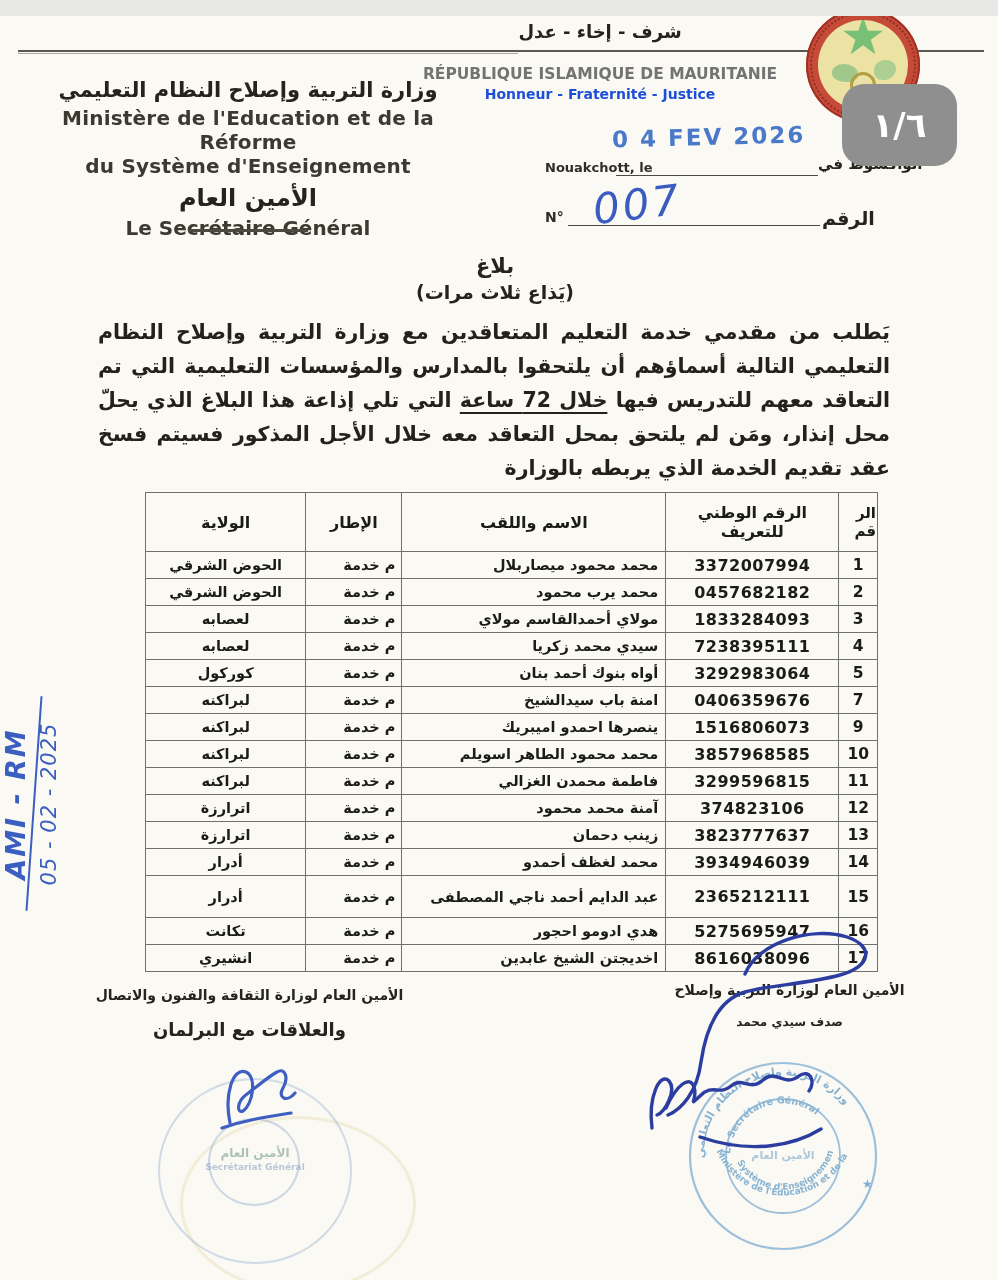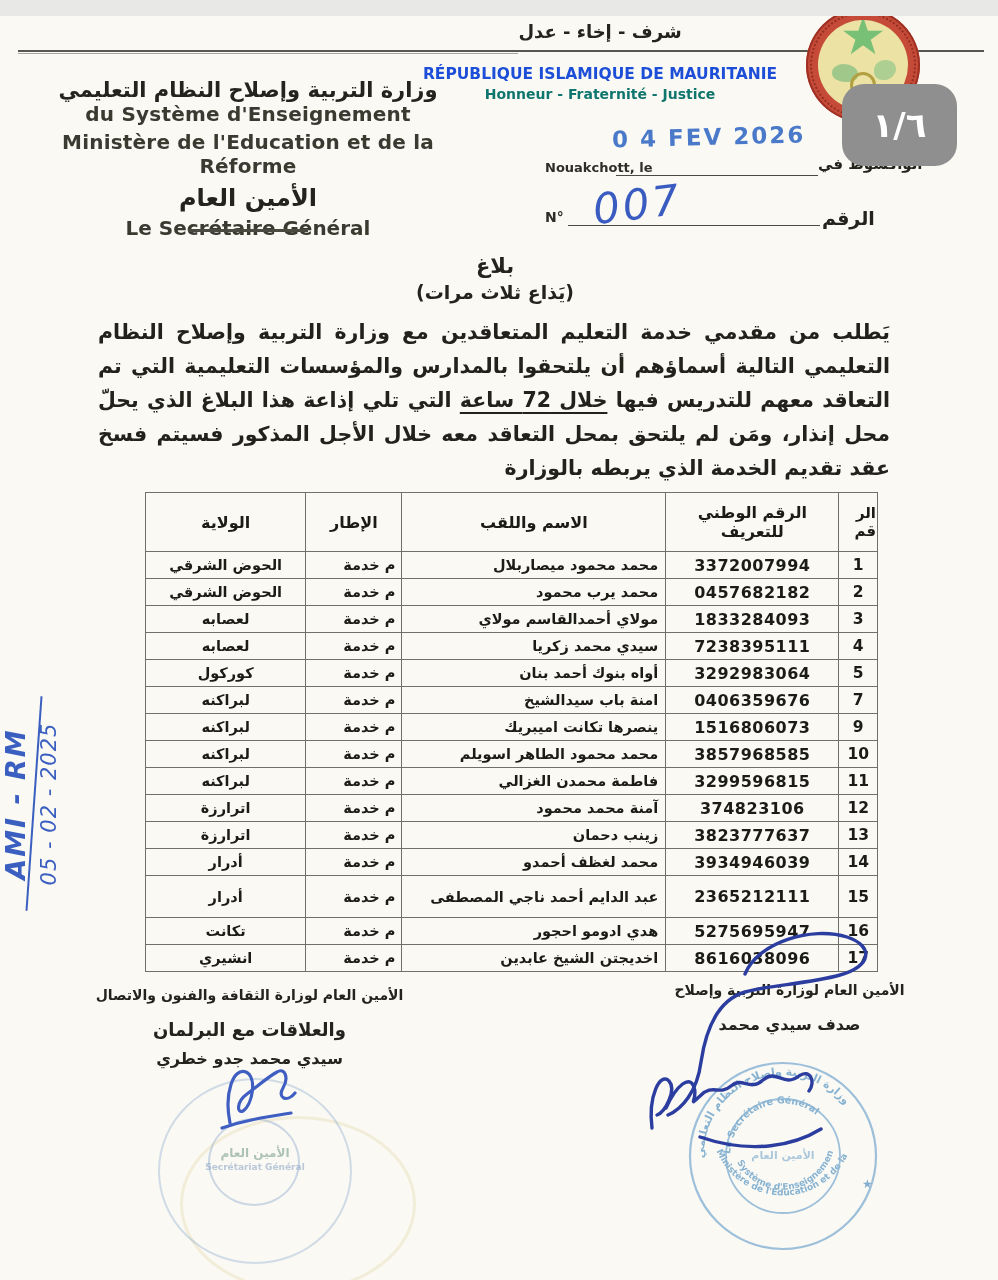--- a/index.html
+++ b/index.html
@@ -17,22 +17,22 @@
   
   .hdr-left{left:48px;top:62px;width:400px;text-align:center;}
   .hdr-left .ar-min{font-size:21px;font-weight:700;}
   .hdr-left .fr{font-size:20px;font-weight:700;letter-spacing:.2px;color:#3a3a31;line-height:24px;margin-top:4px;}
   .hdr-left .sg-ar{font-size:24px;font-weight:700;margin-top:6px;}
   .hdr-left .sg-fr{font-size:20px;font-weight:700;color:#3a3a31;margin-top:4px;}
   .hdr-rule{left:380px;top:213px;width:120px;height:3px;background:#4a4a40;transform:translateX(-50%);left:248px;}
 
   
   .motto-ar{left:450px;top:5px;width:300px;font-size:18px;font-weight:700;}
-  .republic{left:420px;top:49px;width:360px;font-size:15.5px;font-weight:700;color:#1d4ed8;}
-  .motto-fr{left:420px;top:70px;width:360px;font-size:14px;font-weight:700;color:#0f766e;}
+  .republic{left:420px;top:49px;width:360px;font-size:15.5px;font-weight:700;color:#737373;}
+  .motto-fr{left:420px;top:70px;width:360px;font-size:14px;font-weight:700;color:#1d4ed8;}
 
   
   .emblem{left:806px;top:-8px;width:114px;height:114px;border-radius:50%;
     background:#c64a38;box-shadow:inset 0 0 0 2px #9e3124;z-index:3;}
   .emblem::after{content:"";position:absolute;inset:4px;border-radius:50%;border:2px dotted #7e2417;opacity:.7;}
   .emblem-inner{position:absolute;inset:12px;border-radius:50%;background:#ebe2a4;overflow:hidden;}
   .emblem-star{position:absolute;left:50%;top:-14px;transform:translateX(-50%);font-size:52px;color:#79c077;line-height:60px;}
   .emblem-spiral{position:absolute;left:50%;top:52px;transform:translateX(-50%);width:20px;height:20px;border:3px solid #b2a040;border-radius:50%;}
   .emblem-spot1{position:absolute;left:14px;top:44px;width:26px;height:18px;background:#8cc283;border-radius:50% 60% 40% 55%;opacity:.8;}
   .emblem-spot2{position:absolute;right:12px;top:40px;width:22px;height:20px;background:#93c78a;border-radius:55% 45% 60% 40%;opacity:.7;}
@@ -79,21 +79,21 @@
   .roster td.col-cadre{text-align:right;font-size:14.5px;padding-right:6px;}
   .roster td.col-wilaya{text-align:center;font-size:14.5px;}
   .roster tr.tall td{height:41px;}
 
   
   .sig-block{text-align:center;direction:rtl;font-weight:700;}
   .sig-left{left:52px;top:960px;width:395px;}
   .sig-right{left:602px;top:955px;width:375px;}
   .sig-block .l1{font-size:14px;line-height:39px;}
   .sig-block .l2{font-size:18px;line-height:29px;}
-  .sig-block .nm{font-size:16px;margin-top:5px;}
+  .sig-block .nm{font-size:12px;margin-top:5px;}
 
   
   .margin-note{left:-70px;top:728px;width:260px;height:120px;transform:rotate(-90deg);
     color:#3a5fc0;text-align:center;z-index:5;}
   .margin-note .mn1{font-size:27px;font-style:italic;font-weight:700;letter-spacing:2px;}
   .margin-note .mn-rule{width:215px;height:2px;background:#3a5fc0;margin:2px auto;transform:rotate(4deg);}
   .margin-note .mn2{font-size:21px;font-style:italic;letter-spacing:1px;}
 
   
   .stamp-left{left:158px;top:1062px;width:190px;height:182px;border:2px solid rgba(140,170,205,.38);
@@ -124,22 +124,22 @@
       <div class="emblem-spot1"></div>
       <div class="emblem-spot2"></div>
       <div class="emblem-spiral"></div>
     </div>
   </div>
 
   <div class="abs badge">١/٦</div>
 
   <div class="abs hdr-left">
     <div class="ar-min">وزارة التربية وإصلاح النظام التعليمي</div>
+    <div class="fr">Ministère de l'Education et de la Réforme</div>
     <div class="fr" style="margin-top:0;">du Système d'Enseignement</div>
-    <div class="fr">Ministère de l'Education et de la Réforme</div>
     <div class="sg-ar">الأمين العام</div>
     <div class="sg-fr">Le Secrétaire Général</div>
   </div>
   <div class="abs hdr-rule"></div>
 
   <div class="abs date-stamp">0 4 FEV 2026</div>
   <div class="abs lbl-fr nkt-fr">Nouakchott, le</div>
   <div class="abs u-line nkt-line"></div>
   <div class="abs nkt-ar">الواكشوط في</div>
   <div class="abs lbl-fr no-fr">N°</div>
@@ -201,21 +201,21 @@
         <tr>
           <td class="col-num">7</td>
           <td class="col-nid">0406359676</td>
           <td class="col-name">امنة باب سيدالشيخ</td>
           <td class="col-cadre">م خدمة</td>
           <td class="col-wilaya">لبراكنه</td>
         </tr>
         <tr>
           <td class="col-num">9</td>
           <td class="col-nid">1516806073</td>
-          <td class="col-name">ينصرها تكانت اميبريك</td>
+          <td class="col-name">ينصرها احمدو اميبريك</td>
           <td class="col-cadre">م خدمة</td>
           <td class="col-wilaya">لبراكنه</td>
         </tr>
         <tr>
           <td class="col-num">10</td>
           <td class="col-nid">3857968585</td>
           <td class="col-name">محمد محمود الطاهر اسويلم</td>
           <td class="col-cadre">م خدمة</td>
           <td class="col-wilaya">لبراكنه</td>
         </tr>
@@ -267,21 +267,20 @@
           <td class="col-name">اخديجتن الشيخ عابدين</td>
           <td class="col-cadre">م خدمة</td>
           <td class="col-wilaya">انشيري</td>
         </tr>
       </tbody>
   </table>
 
   <div class="abs sig-block sig-left">
     <div class="l1">الأمين العام  لوزارة الثقافة والفنون والاتصال</div>
     <div class="l2">والعلاقات مع البرلمان</div>
-    <div class="nm">سيدي محمد جدو خطري</div>
   </div>
   <div class="abs sig-block sig-right">
     <div class="l1">الأمين العام لوزارة التربية وإصلاح</div>
     <div class="nm">صدف سيدي محمد</div>
   </div>
 
   <div class="abs margin-note">
     <div class="mn1">AMI - RM</div>
     <div class="mn-rule"></div>
     <div class="mn2">05 - 02 - 2025</div>

